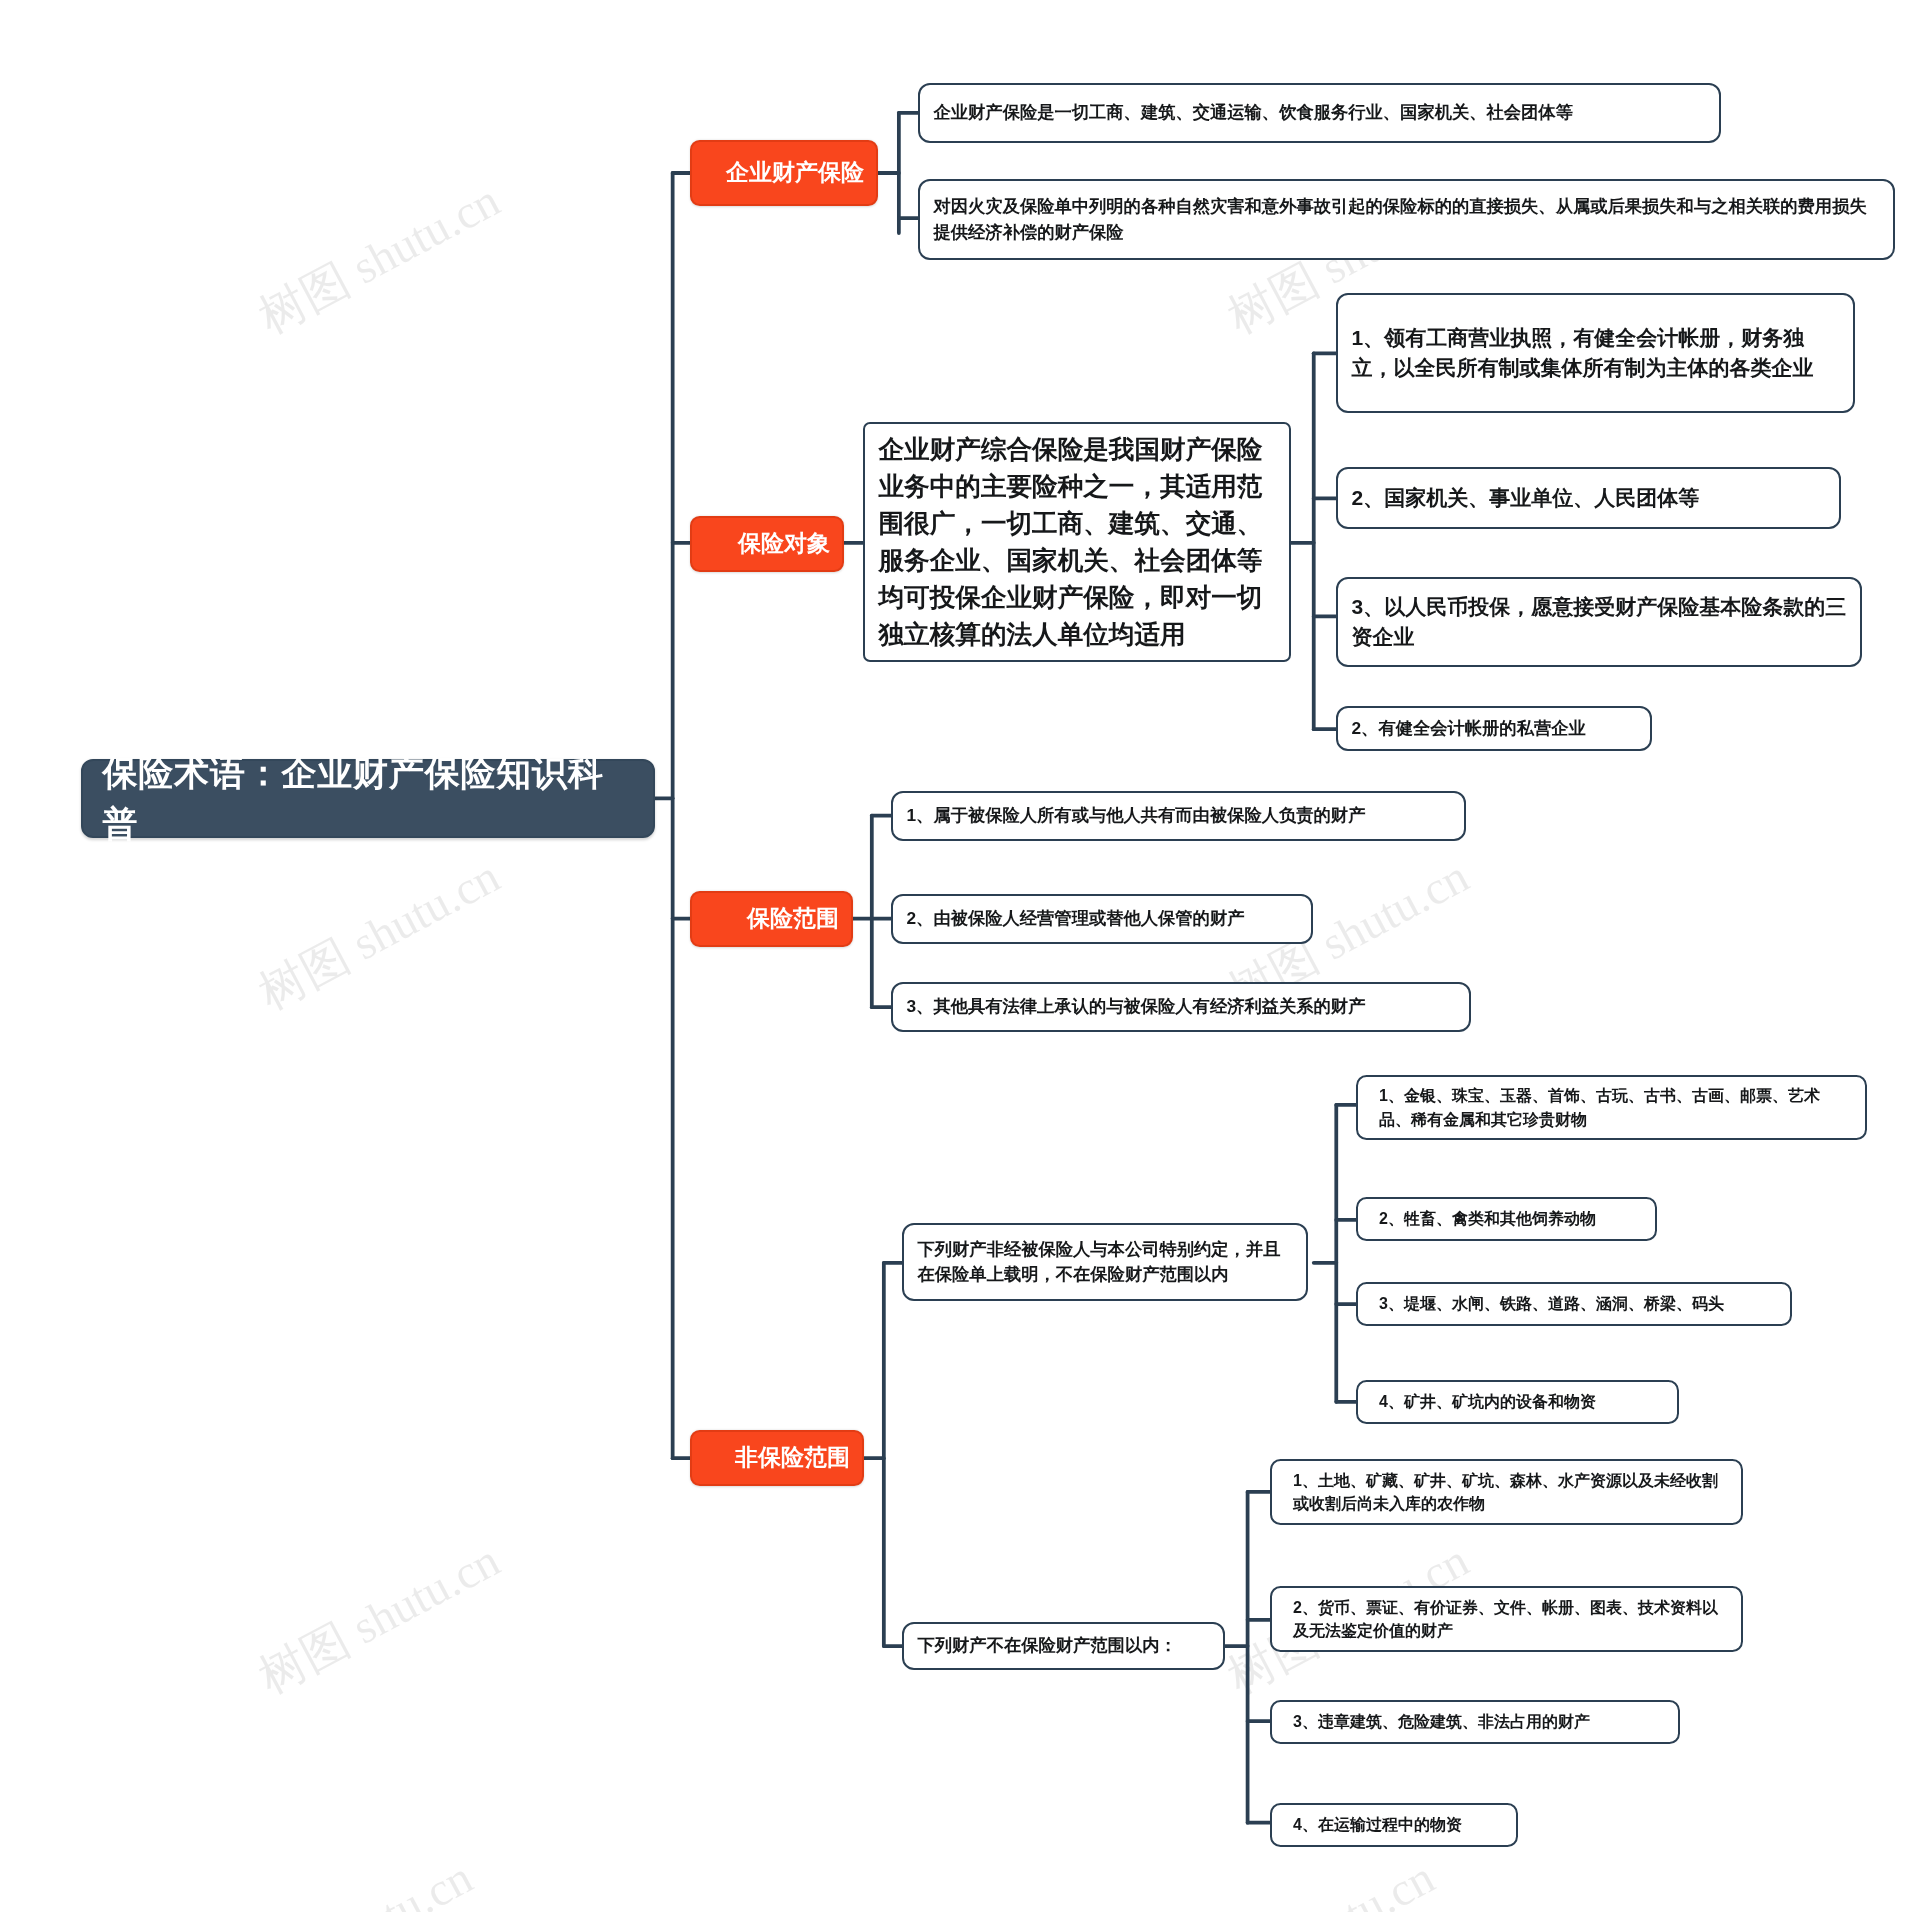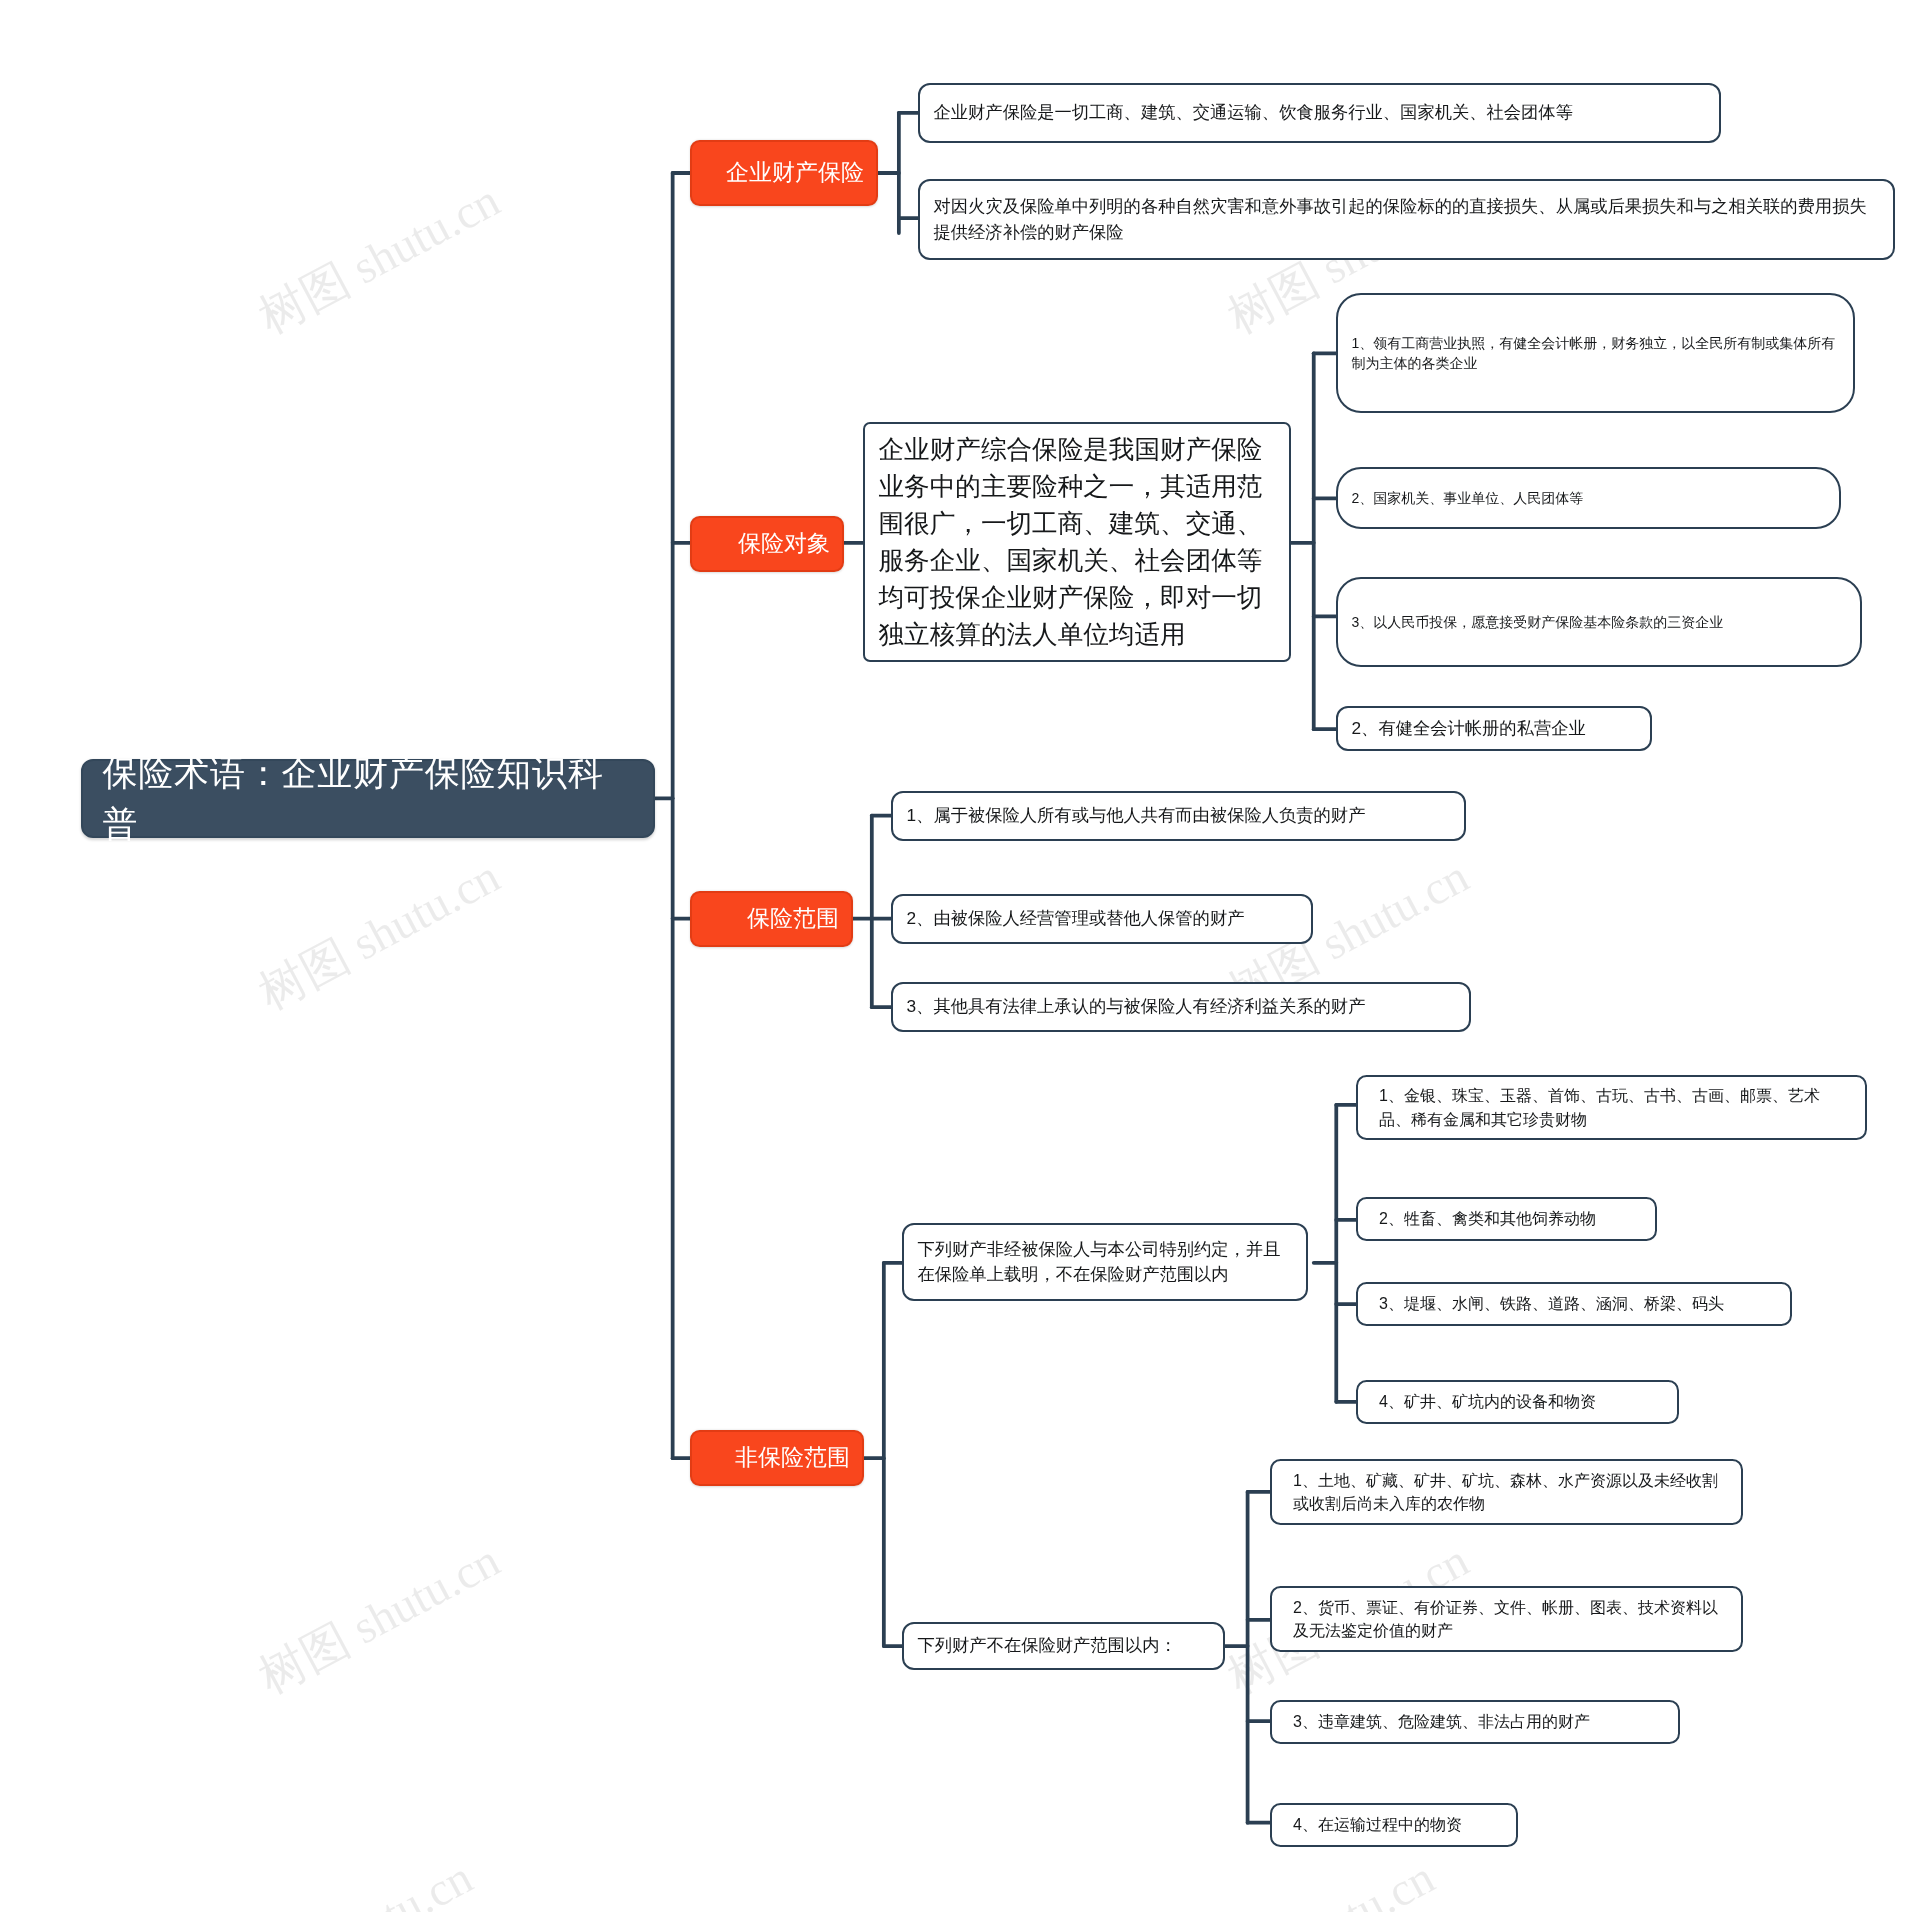--- a/index.html
+++ b/index.html
@@ -41,20 +41,21 @@
     box-sizing: border-box;
     display: flex;
     align-items: center;
     background: #ffffff;
     border: 2.3px solid #2b3f52;
     border-radius: 13.5px;
     padding: 7.5px 13.5px;
     color: #16181a;
     line-height: 1.45;
     white-space: pre-wrap;
+    font-weight: bold;
   }
   .root {
     background: #3b4e61;
     border: 2.3px solid #33475a;
     border-radius: 12px;
     color: #ffffff;
     font-size: 35px;
     letter-spacing: 0.8px;
     padding: 13.5px 19.5px;
     justify-content: flex-start;
@@ -64,21 +65,21 @@
     background: #f9461d;
     border: 2.3px solid #e23c14;
     border-radius: 9.8px;
     color: #ffffff;
     font-size: 23px;
     padding: 6.8px 12px;
     justify-content: flex-end;
     box-shadow: 0 0.8px 2.3px rgba(0,0,0,0.15);
   }
   .big-text { font-size: 25.6px; border-radius: 7px; }
-  .mid-text { font-size: 14px; border-radius: 25px; }
+  .mid-text { font-size: 21px; border-radius: 12px; }
   .sm-text  { font-size: 17.3px; border-radius: 12px; }
   .xs-text  { font-size: 16px; border-radius: 10.5px; padding-left: 21px; }
 </style>
 </head>
 <body>
 
 <div id="canvas">
 
   <div class="wm" style="left:248px; top:293px;">树图 shutu.cn</div>
   <div class="wm" style="left:248px; top:969px;">树图 shutu.cn</div>

